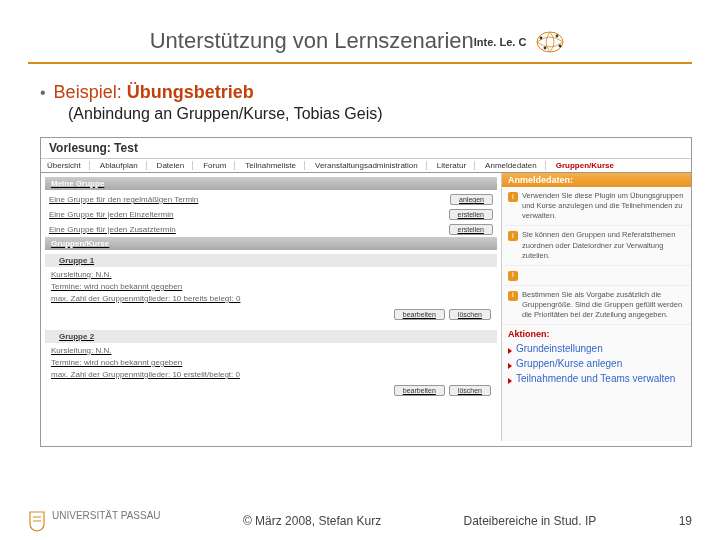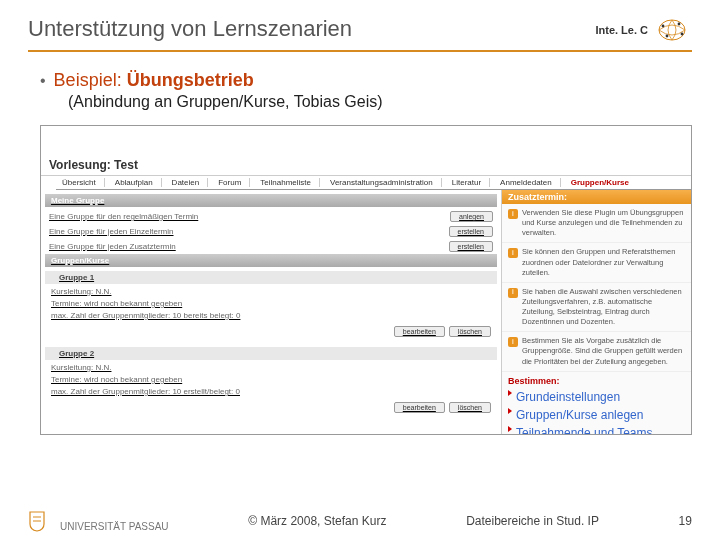--- a/index.html
+++ b/index.html
@@ -1,34 +1,34 @@
 <!DOCTYPE html>
 <html><head>
 <meta charset="utf-8">
 <style>
   * { margin: 0; padding: 0; box-sizing: border-box; }
   body { font-family: Arial, Helvetica, sans-serif; width: 720px; height: 540px; background: #fff; position: relative; }
 
-  .slide-header { padding: 16px 28px 4px 28px; display: flex; justify-content: space-between; align-items: flex-start; }
+  .slide-header { padding: 28px 28px 4px 28px; display: flex; justify-content: center; align-items: flex-start; }
   .slide-title { font-size: 22px; color: #555; font-weight: 400; }
   .logo-intelec { font-size: 11px; font-weight: bold; color: #333; display: flex; align-items: center; gap: 4px; }
   .globe { width: 40px; height: 28px; position: relative; }
   .globe svg { width: 100%; height: 100%; }
   .title-underline { border: none; border-top: 2px solid #d78a1f; margin: 2px 28px 0 28px; }
 
   .slide-body { padding: 18px 28px 0 40px; }
   .bullet-row { display: flex; align-items: baseline; gap: 8px; }
   .bullet-dot { color: #666; font-size: 16px; }
   .bullet-text { font-size: 18px; color: #c2410c; }
   .bullet-text .bold { font-weight: bold; }
   .sub-text { font-size: 16px; color: #222; margin-left: 28px; margin-top: 2px; }
 
   .screenshot { margin: 14px 28px 0 40px; border: 1px solid #999; background: #fff; font-size: 8px; position: relative; height: 310px; overflow: hidden; }
-  .vl-title { background: #fff; padding: 3px 8px; font-size: 12px; font-weight: bold; color: #333; border-bottom: 1px solid #ccc; margin-top: 29px; }
-  .vl-tabs { background: #fff; border-bottom: 1px solid #999; padding: 2px 6px; display: flex; gap: 10px; font-size: 8px; margin-left: 15px; }
+  .vl-title { background: #fff; padding: 3px 8px; font-size: 12px; font-weight: bold; color: #333; border-bottom: 1px solid #ccc; }
+  .vl-tabs { background: #fff; border-bottom: 1px solid #999; padding: 2px 6px; display: flex; gap: 10px; font-size: 8px; }
   .vl-tab { color: #333; cursor: pointer; border-right: 1px solid #ccc; padding-right: 8px; }
   .vl-tab.active { color: #b00; font-weight: bold; }
   .vl-tab:last-child { border-right: none; }
 
   .vl-content { display: flex; height: 268px; }
   .vl-main { flex: 1; padding: 4px; background: #fff; text-decoration: underline; }
   .vl-info { width: 190px; background: #fafafa; border-left: 1px solid #ccc; padding: 0; font-size: 8px; }
 
   .section-bar { background: linear-gradient(#ccc, #aaa); color: #fff; font-size: 8px; font-weight: bold; padding: 2px 6px; margin-bottom: 2px; }
   .row { display: flex; align-items: center; justify-content: space-between; padding: 2px 4px; font-size: 8px; color: #555; }
@@ -36,25 +36,25 @@
   .btn { background: #eee; border: 1px solid #999; border-radius: 2px; font-size: 7px; padding: 1px 8px; color: #333; cursor: pointer; }
 
   .group-hdr { background: #e8e8e8; font-size: 8px; font-weight: bold; padding: 2px 14px; margin-top: 4px; color: #444; }
   .group-body { padding: 2px 6px; font-size: 8px; color: #666; line-height: 1.5; }
   .group-actions { display: flex; justify-content: flex-end; gap: 4px; padding: 2px 6px 6px 6px; }
 
   .info-hdr { background: linear-gradient(#f7b04a, #e8941f); color: #fff; font-weight: bold; font-size: 9px; padding: 2px 6px; }
   .info-item { display: flex; gap: 4px; padding: 4px 6px; border-bottom: 1px solid #eee; font-size: 7.5px; color: #555; line-height: 1.35; }
   .info-icon { width: 10px; height: 10px; background: #e8941f; color: #fff; border-radius: 2px; font-size: 8px; display: flex; align-items: center; justify-content: center; flex-shrink: 0; margin-top: 1px; }
   .aktionen-hdr { color: #b00; font-weight: bold; font-size: 9px; padding: 4px 6px 2px 6px; }
-  .aktion-link { display: flex; align-items: flex-start; gap: 4px; padding: 2px 6px; font-size: 12px; color: #36c; cursor: pointer; }
+  .aktion-link { display: flex; align-items: flex-end; gap: 4px; padding: 2px 6px; font-size: 10px; color: #36c; cursor: pointer; }
   .tri { width: 0; height: 0; border-top: 3px solid transparent; border-bottom: 3px solid transparent; border-left: 4px solid #c00; }
 
   .footer { position: absolute; bottom: 8px; left: 0; right: 0; padding: 0 28px; display: flex; justify-content: space-between; align-items: center; font-size: 12px; color: #444; }
-  .uni-logo { display: flex; align-items: flex-end; gap: 14px; color: #777; font-size: 10px; }
+  .uni-logo { display: flex; align-items: flex-start; gap: 6px; color: #777; font-size: 10px; }
   .uni-shield { width: 18px; height: 22px; }
 </style>
 </head>
 <body>
 
 <div class="slide-header">
   <div class="slide-title">Unterstützung von Lernszenarien</div>
   <div class="logo-intelec">
     <span>Inte. Le. C</span>
     <span class="globe">
@@ -133,38 +133,37 @@
         <div>Termine: wird noch bekannt gegeben</div>
         <div>max. Zahl der Gruppenmitglieder: 10 erstellt/belegt: 0</div>
       </div>
       <div class="group-actions">
         <button class="btn">bearbeiten</button>
         <button class="btn">löschen</button>
       </div>
     </div>
 
     <div class="vl-info">
-      <div class="info-hdr">Zusatztermin:</div>
+      <div class="info-hdr">Anmeldedaten:</div>
       <div class="info-item">
           <span class="info-icon">i</span>
           <span>Verwenden Sie diese Plugin um Übungsgruppen und Kurse anzulegen und die Teilnehmenden zu verwalten.</span>
         </div>
       <div class="info-item">
           <span class="info-icon">i</span>
           <span>Sie können den Gruppen und Referatsthemen zuordnen oder Dateiordner zur Verwaltung zuteilen.</span>
         </div>
       <div class="info-item">
           <span class="info-icon">i</span>
-          <span>Sie haben die Auswahl zwischen verschiedenen Zuteilungsverfahren, z.B. automatische Zuteilung, Selbsteintrag, Eintrag durch Dozentinnen und Dozenten.</span>
         </div>
       <div class="info-item">
           <span class="info-icon">i</span>
           <span>Bestimmen Sie als Vorgabe zusätzlich die Gruppengröße. Sind die Gruppen gefüllt werden die Prioritäten bei der Zuteilung angegeben.</span>
         </div>
-      <div class="aktionen-hdr">Bestimmen:</div>
+      <div class="aktionen-hdr">Aktionen:</div>
       <div class="aktion-link">
           <span class="tri"></span>
           <span>Grundeinstellungen</span>
         </div>
       <div class="aktion-link">
           <span class="tri"></span>
           <span>Gruppen/Kurse anlegen</span>
         </div>
       <div class="aktion-link">
           <span class="tri"></span>

